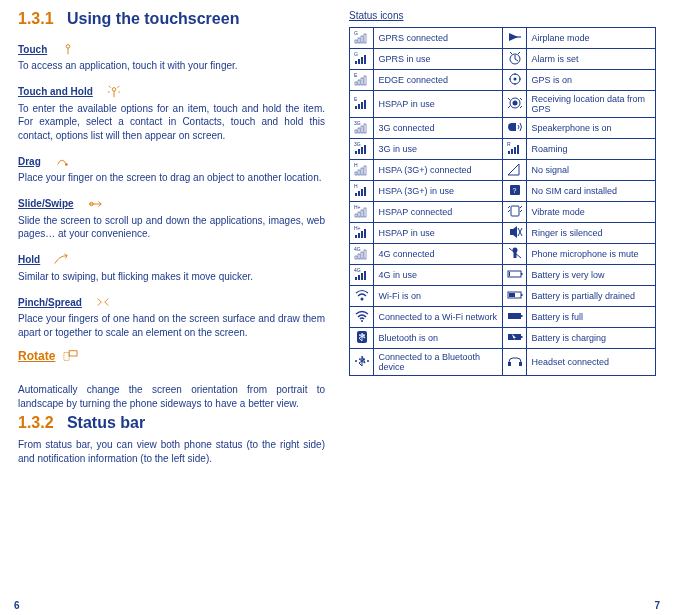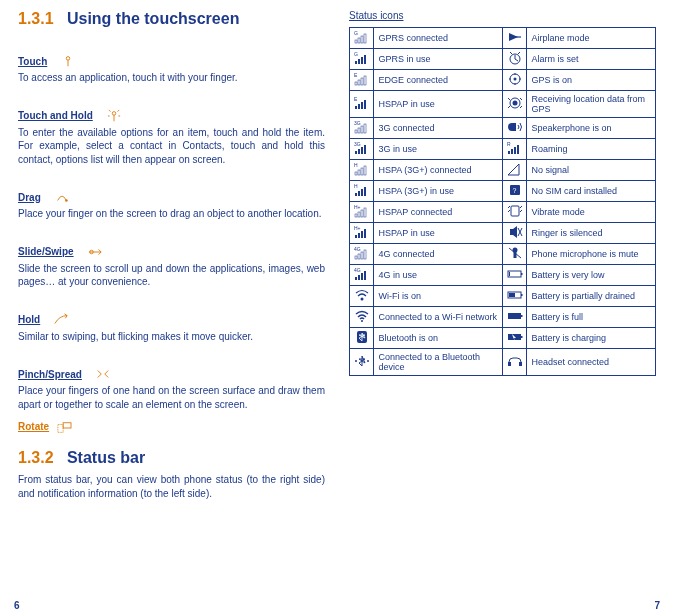--- a/index.html
+++ b/index.html
@@ -3,22 +3,22 @@
 <meta charset="utf-8">
 <style>
 *{margin:0;padding:0;box-sizing:border-box}
 body{font-family:Arial,Helvetica,sans-serif;font-size:10px;color:#1e3a8a;width:674px;height:615px;display:flex;padding:10px 18px 5px 18px;gap:24px;position:relative}
 .col{flex:1;min-width:0}
 .col-left{flex:1}
 .col-right{flex:1}
 h3{color:#d97706;font-size:16px;font-weight:bold;margin-bottom:6px}
 h3 .num{color:#d97706}
 h3 .title{color:#1e3a8a}
-.subh{font-weight:bold;text-decoration:underline;color:#1e3a8a;font-size:10px;display:inline-flex;align-items:center;gap:12px;margin-top:20px;margin-bottom:3px}
-.subh-orange{font-weight:bold;text-decoration:underline;color:#d97706;font-size:10px;display:inline-flex;align-items:flex-start;gap:6px;margin-top:6px;margin-bottom:14px}
+.subh{font-weight:bold;text-decoration:underline;color:#1e3a8a;font-size:10px;display:inline-flex;align-items:center;gap:12px;margin-top:8px;margin-bottom:3px}
+.subh-orange{font-weight:bold;text-decoration:underline;color:#d97706;font-size:12px;display:inline-flex;align-items:flex-start;gap:6px;margin-top:6px;margin-bottom:20px}
 p{color:#1e3a8a;font-size:10px;line-height:1.35;margin-bottom:4px;text-align:justify}
 .icon-small{width:18px;height:14px;display:inline-block}
 .icon-small svg{width:100%;height:100%}
 .status-hdr{font-weight:normal;text-decoration:underline;color:#1e3a8a;font-size:10px;margin-bottom:6px}
 table{border-collapse:collapse;width:100%;font-size:9px}
 td{border:1px solid #1e3a8a;padding:3px 4px;color:#1e3a8a;vertical-align:middle}
 td.icon-cell{width:26px;text-align:center;padding:2px}
 td.icon-cell svg{width:18px;height:14px}
 td.label-cell{width:42%}
 .page-num{position:absolute;bottom:4px;font-size:10px;font-weight:bold;color:#1e3a8a}
@@ -86,20 +86,21 @@
     </div>
   <p>Place your fingers of one hand on the screen surface and draw them apart or together to scale an element on the screen.</p>
 
   <div class="subh-orange">
       <span>Rotate</span>
       <span class="icon-small"><svg viewBox="0 0 20 16">
           <rect x="3" y="4" width="6" height="9" fill="none" stroke="#d97706" stroke-dasharray="1 1"></rect>
           <rect x="9" y="2" width="9" height="6" fill="none" stroke="#d97706"></rect>
         </svg></span>
     </div>
+  <p>Automatically change the screen orientation from portrait to landscape by turning the phone sideways to have a better view.</p>
 
   <h3 style=""><span class="num">1.3.2</span>&nbsp;&nbsp;&nbsp;<span class="title">Status bar</span></h3>
   <p>From status bar, you can view both phone status (to the right side) and notification information (to the left side).</p>
 </div>
 
 <div class="col col-right">
   <div class="status-hdr">Status icons</div>
   <table>
     <tbody id="status-tbody">
         <tr>

